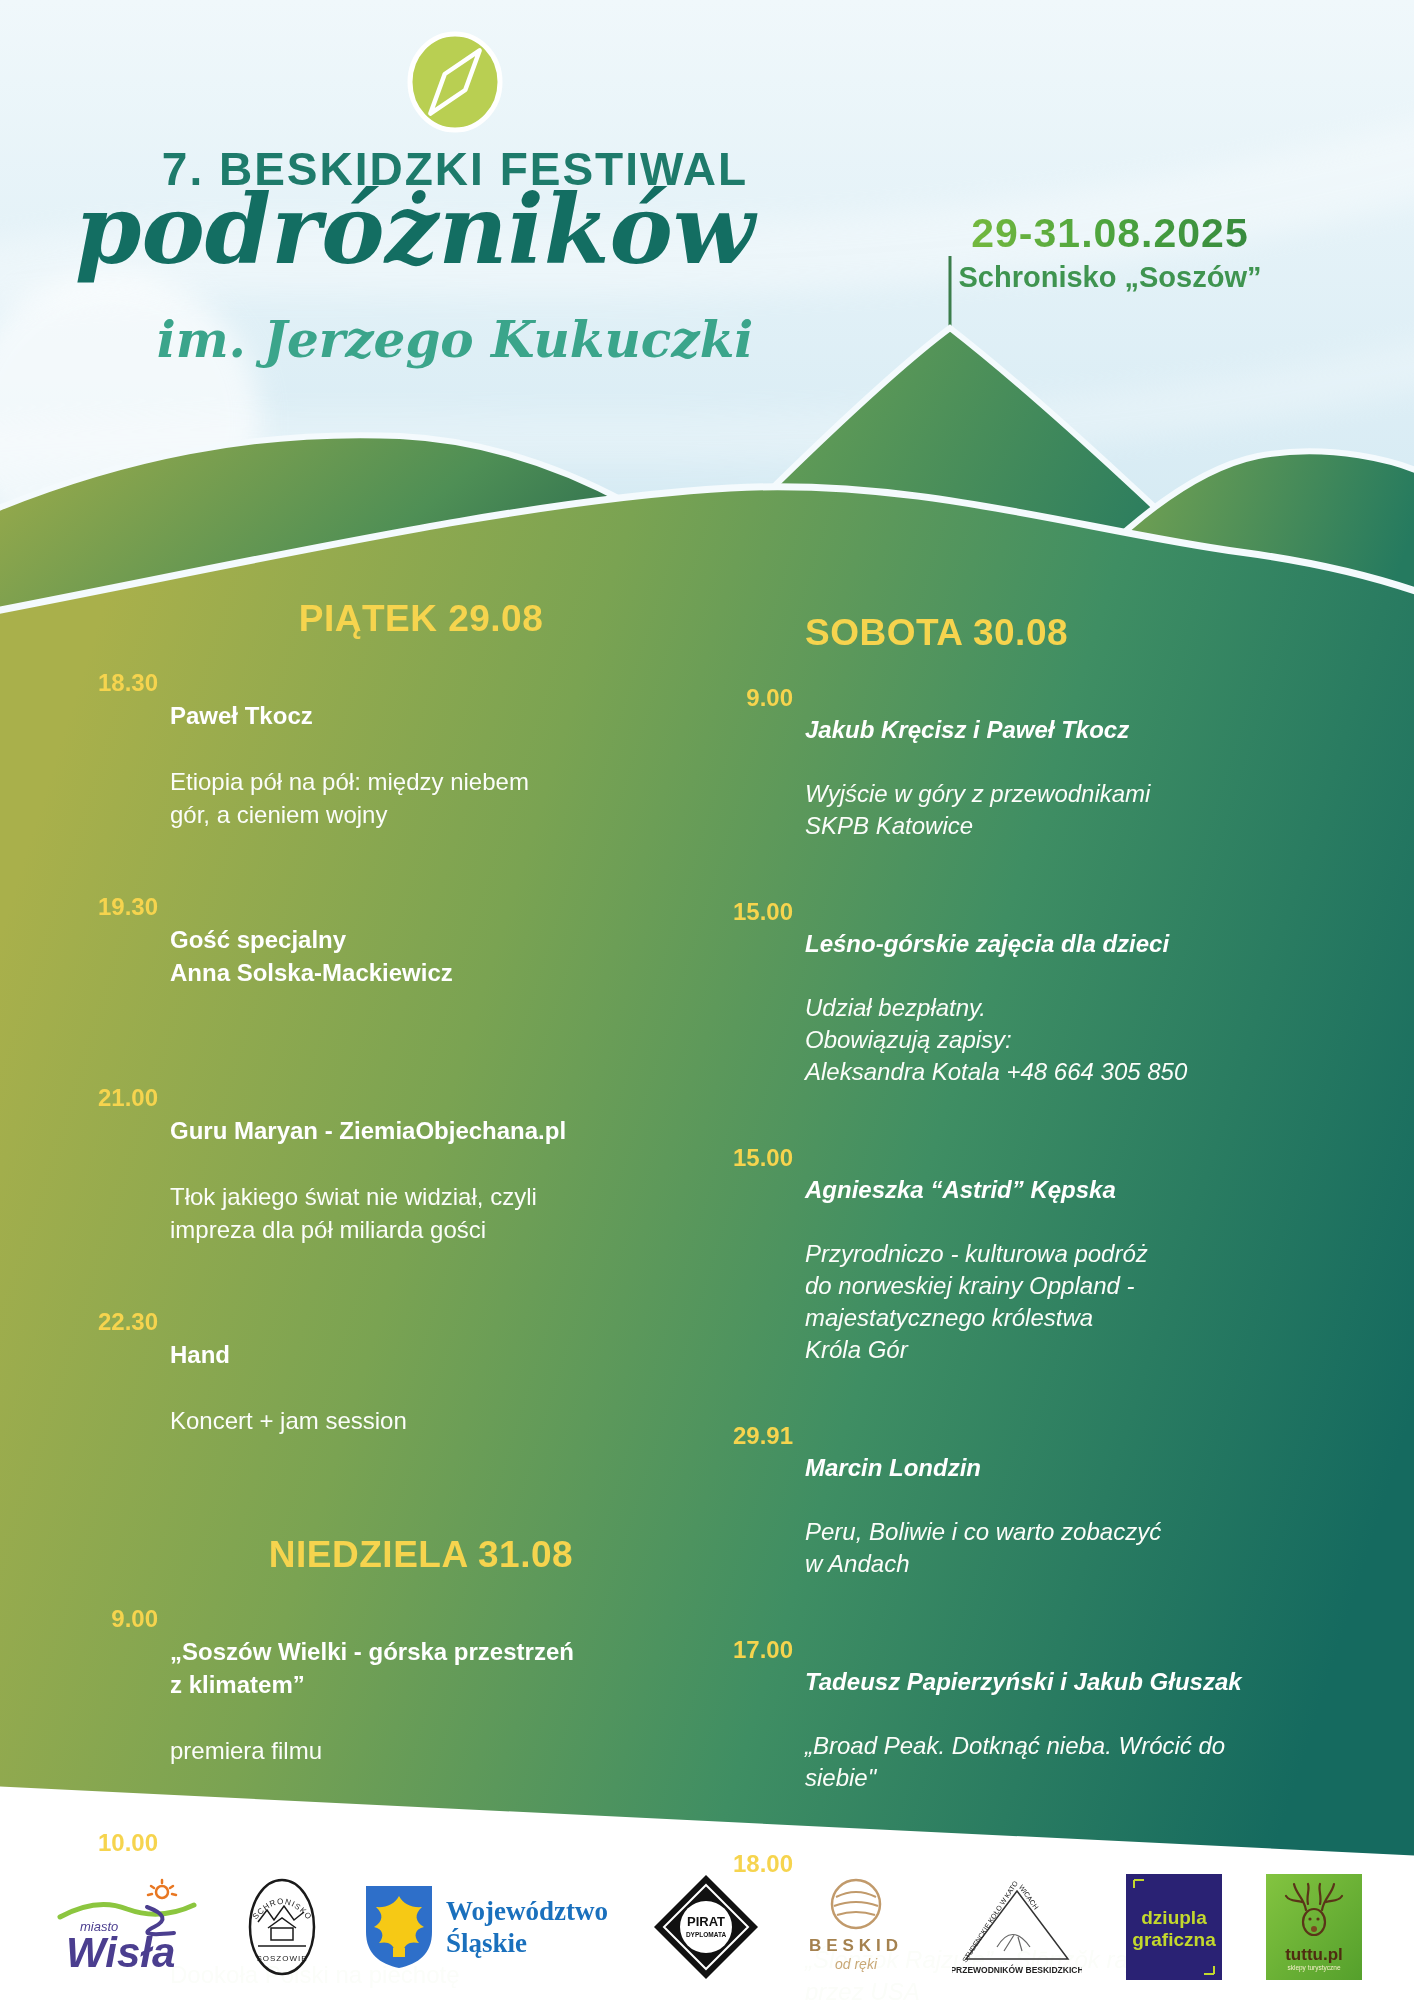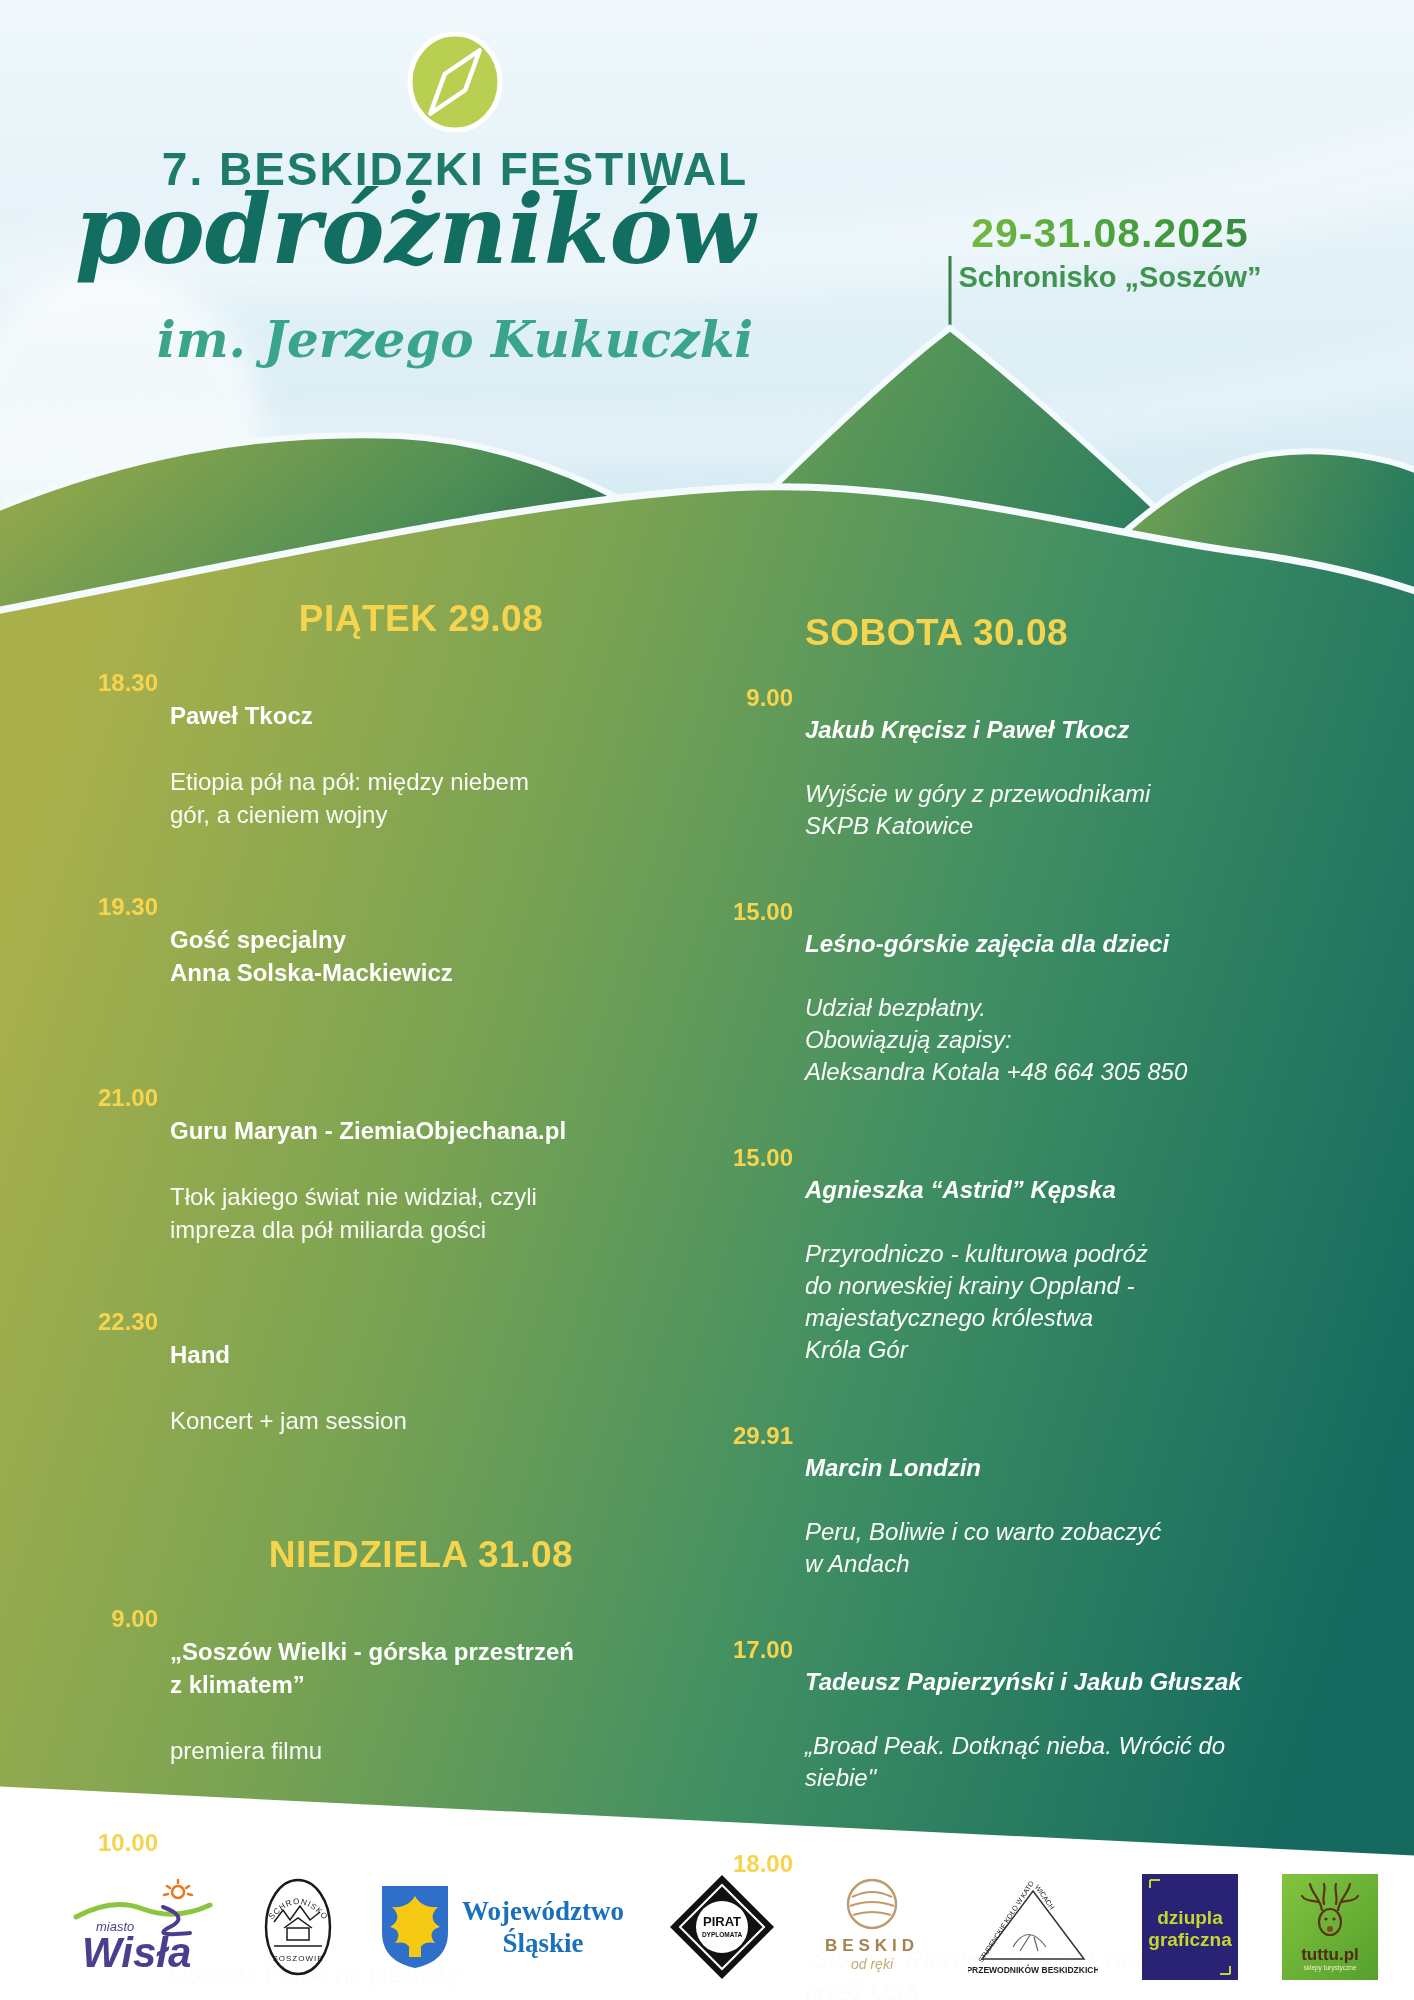--- a/index.html
+++ b/index.html
@@ -38,22 +38,22 @@
   .time{flex:0 0 86px;text-align:right;font-weight:bold;color:#f6d44e;
         font-size:24px;line-height:33px;margin-right:12px;}
   .col-right .time{flex:0 0 75px;line-height:32px;}
   .entry{min-width:0;font-size:24px;color:#ffffff;white-space:pre-line;}
   .col-left .entry{line-height:33px;}
   .col-right .entry{line-height:32px;font-style:italic;}
   .title{font-weight:bold;}
   .desc{font-weight:normal;color:#fbfdf9;}
 
   
-  .logos{position:absolute;left:68px;top:1868px;width:1310px;height:118px;
-         display:flex;align-items:center;justify-content:space-between;text-align:center;}
+  .logos{position:absolute;left:52px;top:1868px;width:1310px;height:118px;
+         display:flex;align-items:center;justify-content:space-between;}
   .logo{display:flex;align-items:center;}
   .slaskie-text{font-family:"Liberation Serif", serif;font-weight:600;color:#1a70bd;
                 font-size:27px;line-height:32px;margin-left:10px;}
 </style>
 </head>
 <body>
 
 <div class="poster">
 
   <svg width="1414" height="2000" viewBox="0 0 1414 2000" style="position:absolute;left:0;top:0;">

